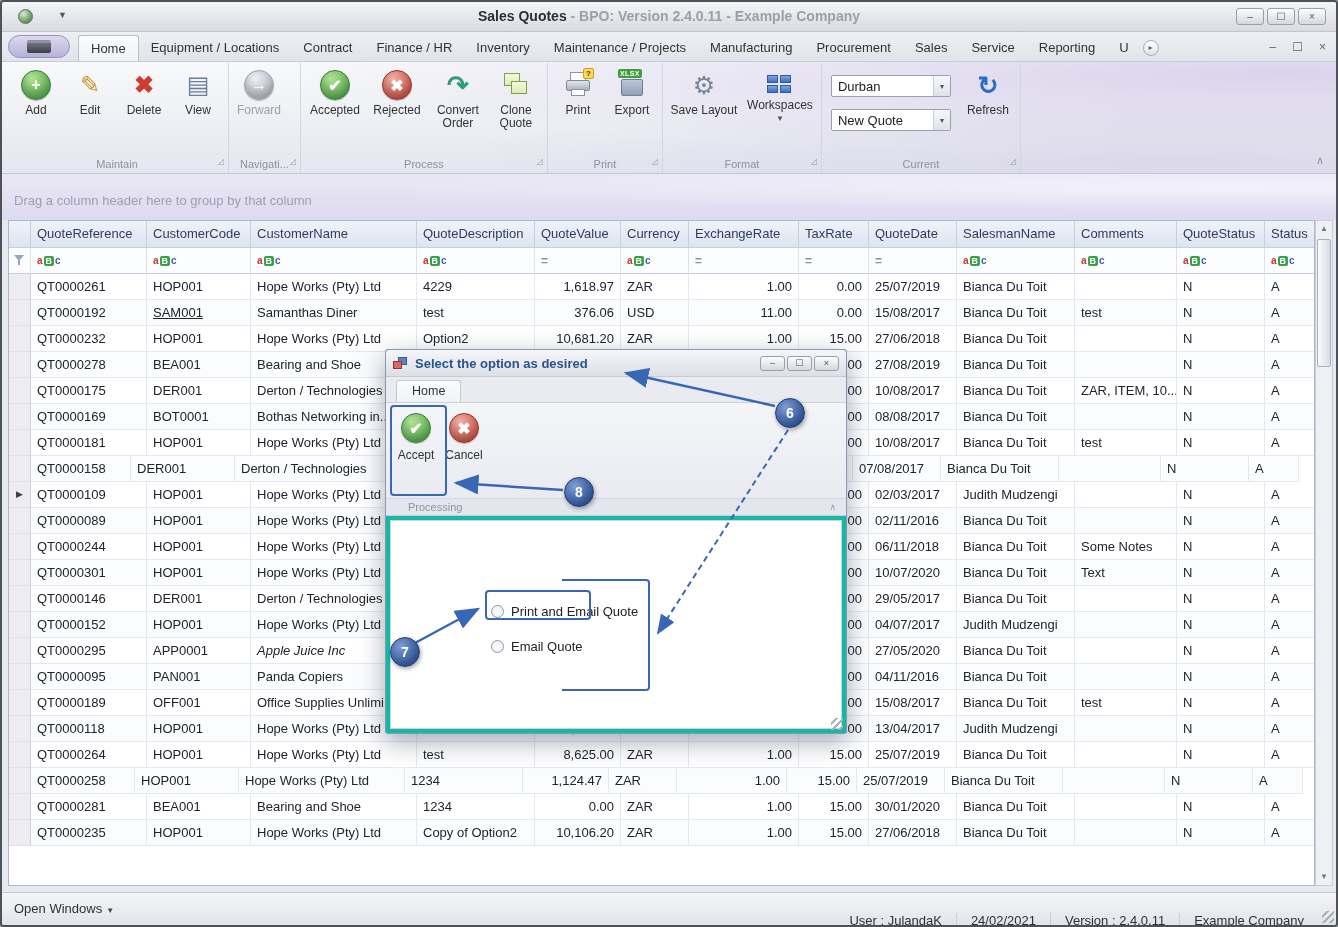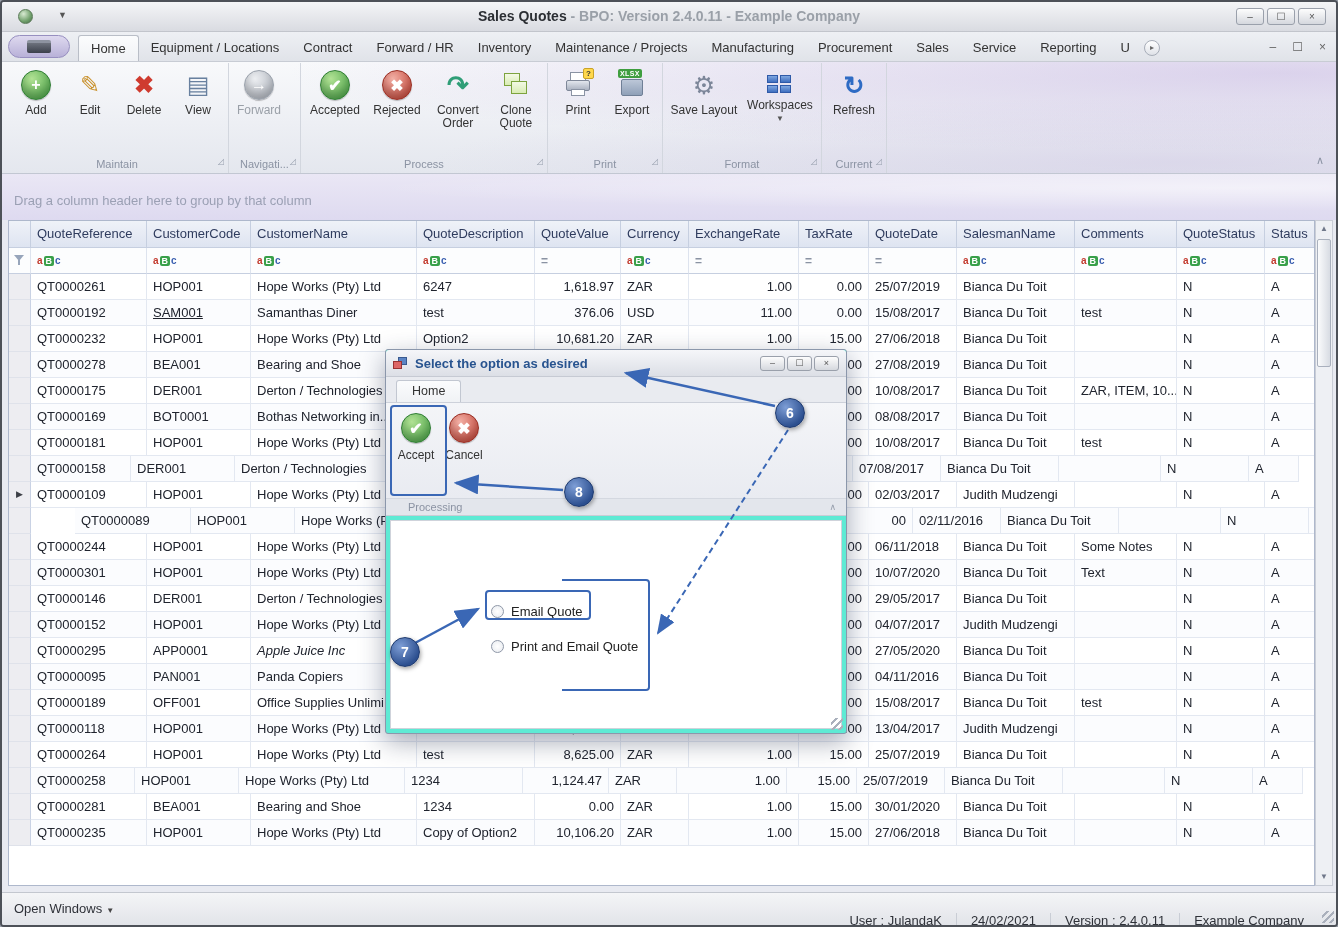--- a/index.html
+++ b/index.html
@@ -107,21 +107,21 @@
   
   #statusbar{position:absolute;left:0;bottom:0;right:0;height:33px;background:linear-gradient(#f4f5f7,#e2e4e9);border-top:1px solid #c3c7cf;font-size:13px;color:#2e3138;}
   #ow{position:absolute;left:12px;top:0;line-height:32px;}
   #ow .caret{font-size:8px;color:#444;margin-left:4px;}
   #status-right{position:absolute;right:18px;top:12px;height:32px;display:flex;align-items:center;}
   .sitem{padding:0 14px;border-left:1px solid #c9cdd5;line-height:16px;}
   .sitem:first-child{border-left:none;}
   #sgrip{position:absolute;right:2px;bottom:2px;width:12px;height:12px;background:repeating-linear-gradient(135deg,transparent 0 3px,#aab0bc 3px 5px);}
 
   
-  #dialog{position:absolute;left:383px;top:347px;width:462px;height:385px;background:#5eead4;border:1px solid #8b97ab;border-radius:3px;box-shadow:0 8px 26px rgba(35,45,75,.4);z-index:50;}
+  #dialog{position:absolute;left:383px;top:347px;width:462px;height:385px;background:#14b8a6;border:1px solid #8b97ab;border-radius:3px;box-shadow:0 8px 26px rgba(35,45,75,.4);z-index:50;}
   .dtitle{height:27px;background:linear-gradient(#f5f6f9,#dcdfe6);border-bottom:1px solid #c6cad3;display:flex;align-items:center;padding:0 7px;border-radius:3px 3px 0 0;}
   .dicon{position:relative;width:15px;height:13px;}
   .dicon .di1{position:absolute;left:5px;top:0;width:9px;height:8px;background:#5b84c4;border:1px solid #39598f;}
   .dicon .di2{position:absolute;left:0;top:4px;width:9px;height:8px;background:#d66;border:1px solid #933;}
   .dtitle .txt{font-size:13px;font-weight:bold;color:#27538f;margin-left:7px;}
   .dbtns{margin-left:auto;display:flex;gap:2px;}
   .dbtns .wbtn{width:25px;height:15px;line-height:13px;font-size:9px;}
   .dtabs{height:26px;background:#e9ebf0;display:flex;align-items:flex-end;padding-left:10px;border-bottom:1px solid #cdd1da;}
   .dtab{height:22px;line-height:21px;padding:0 15px;background:linear-gradient(#fbfcfd,#f0f2f5);border:1px solid #c2c7d1;border-bottom:none;border-radius:3px 3px 0 0;font-size:12.5px;color:#333;}
   .dribbon{height:95px;background:linear-gradient(#f4f5f8,#e9ebf1);display:flex;padding:4px 0 0 6px;}
@@ -165,21 +165,21 @@
   </div>
 
   <div id="tabrow">
     <div class="appbtn">
         <i></i>
       </div>
     <div id="tabs">
         <div class="tab active">Home</div>
         <div class="tab">Equipment / Locations</div>
         <div class="tab">Contract</div>
-        <div class="tab">Forward / HR</div>
+        <div class="tab">Finance / HR</div>
         <div class="tab">Inventory</div>
         <div class="tab">Maintenance / Projects</div>
         <div class="tab">Manufacturing</div>
         <div class="tab">Procurement</div>
         <div class="tab">Sales</div>
         <div class="tab">Service</div>
         <div class="tab">Reporting</div>
         <div class="tab">U</div>
       </div>
     <div class="tab-scroll"><span>▸</span></div>
@@ -310,20 +310,30 @@
           </div>
         </div>
         <div class="glabel">
           <span>Format</span>
           <span class="launcher">◿</span>
         </div>
       </div>
 
       <div class="rgroup">
         <div class="btns">
+          <div class="combo-col">
+            <div class="combo">
+              <span>Durban</span>
+              <span class="dd">▼</span>
+            </div>
+            <div class="combo">
+              <span>New Quote</span>
+              <span class="dd">▼</span>
+            </div>
+          </div>
           <div class="rbtn" style="width:58px">
             <span class="ic-glyph refresh">↻</span>
             <span class="lbl">Refresh</span>
           </div>
         </div>
         <div class="glabel">
           <span>Current</span>
           <span class="launcher">◿</span>
         </div>
       </div>
@@ -414,21 +424,21 @@
           <span class="fb">B</span>
           <span class="fc">c</span>
         </div>
       </div>
     <div id="gbody">
         <div class="grow">
           <div class="gcell ind"></div>
           <div class="gcell" style="width: 116px;">QT0000261</div>
           <div class="gcell" style="width: 104px;">HOP001</div>
           <div class="gcell" style="width: 166px;">Hope Works (Pty) Ltd</div>
-          <div class="gcell" style="width: 118px;">6247</div>
+          <div class="gcell" style="width: 118px;">4229</div>
           <div class="gcell num" style="width: 86px;">1,618.97</div>
           <div class="gcell" style="width: 68px;">ZAR</div>
           <div class="gcell num" style="width: 110px;">1.00</div>
           <div class="gcell num" style="width: 70px;">0.00</div>
           <div class="gcell" style="width: 88px;">25/07/2019</div>
           <div class="gcell" style="width: 118px;">Bianca Du Toit</div>
           <div class="gcell" style="width: 102px;"></div>
           <div class="gcell" style="width: 88px;">N</div>
           <div class="gcell" style="width: 50px;">A</div>
         </div>
@@ -557,21 +567,21 @@
           <div class="gcell num" style="width: 110px;"></div>
           <div class="gcell num" style="width: 70px;">00</div>
           <div class="gcell" style="width: 88px;">02/03/2017</div>
           <div class="gcell" style="width: 118px;">Judith Mudzengi</div>
           <div class="gcell" style="width: 102px;"></div>
           <div class="gcell" style="width: 88px;">N</div>
           <div class="gcell" style="width: 50px;">A</div>
         </div>
         <div class="grow alt">
           <div class="gcell ind"></div>
-          <div class="gcell" style="width: 116px; margin-left: 44px;">QT0000089</div>
+          <div class="gcell" style="width: 116px;">QT0000089</div>
           <div class="gcell" style="width: 104px;">HOP001</div>
           <div class="gcell" style="width: 166px;">Hope Works (Pty) Ltd</div>
           <div class="gcell" style="width: 118px;"></div>
           <div class="gcell num" style="width: 86px;"></div>
           <div class="gcell" style="width: 68px;"></div>
           <div class="gcell num" style="width: 110px;"></div>
           <div class="gcell num" style="width: 70px;">00</div>
           <div class="gcell" style="width: 88px;">02/11/2016</div>
           <div class="gcell" style="width: 118px;">Bianca Du Toit</div>
           <div class="gcell" style="width: 102px;"></div>
@@ -823,25 +833,25 @@
       </div>
     </div>
     <div class="dgroup">
       <span>Processing</span>
       <span class="dchev">∧</span>
     </div>
     <div class="dcontent">
       <div id="radio-list">
           <div class="radio-item">
             <span class="rdot"></span>
-            <span class="rlabel">Email Quote</span>
+            <span class="rlabel">Print and Email Quote</span>
           </div>
           <div class="radio-item">
             <span class="rdot"></span>
-            <span class="rlabel">Print and Email Quote</span>
+            <span class="rlabel">Email Quote</span>
           </div>
         </div>
     </div>
     <span id="dgrip"></span>
   </div>
 
   <div class="ann-rect" id="rect-accept"></div>
   <div class="ann-rect" id="rect-printquote"></div>
   <div class="ann-rect" id="rect-options"></div>
   <svg id="ann-svg" xmlns="http://www.w3.org/2000/svg">

